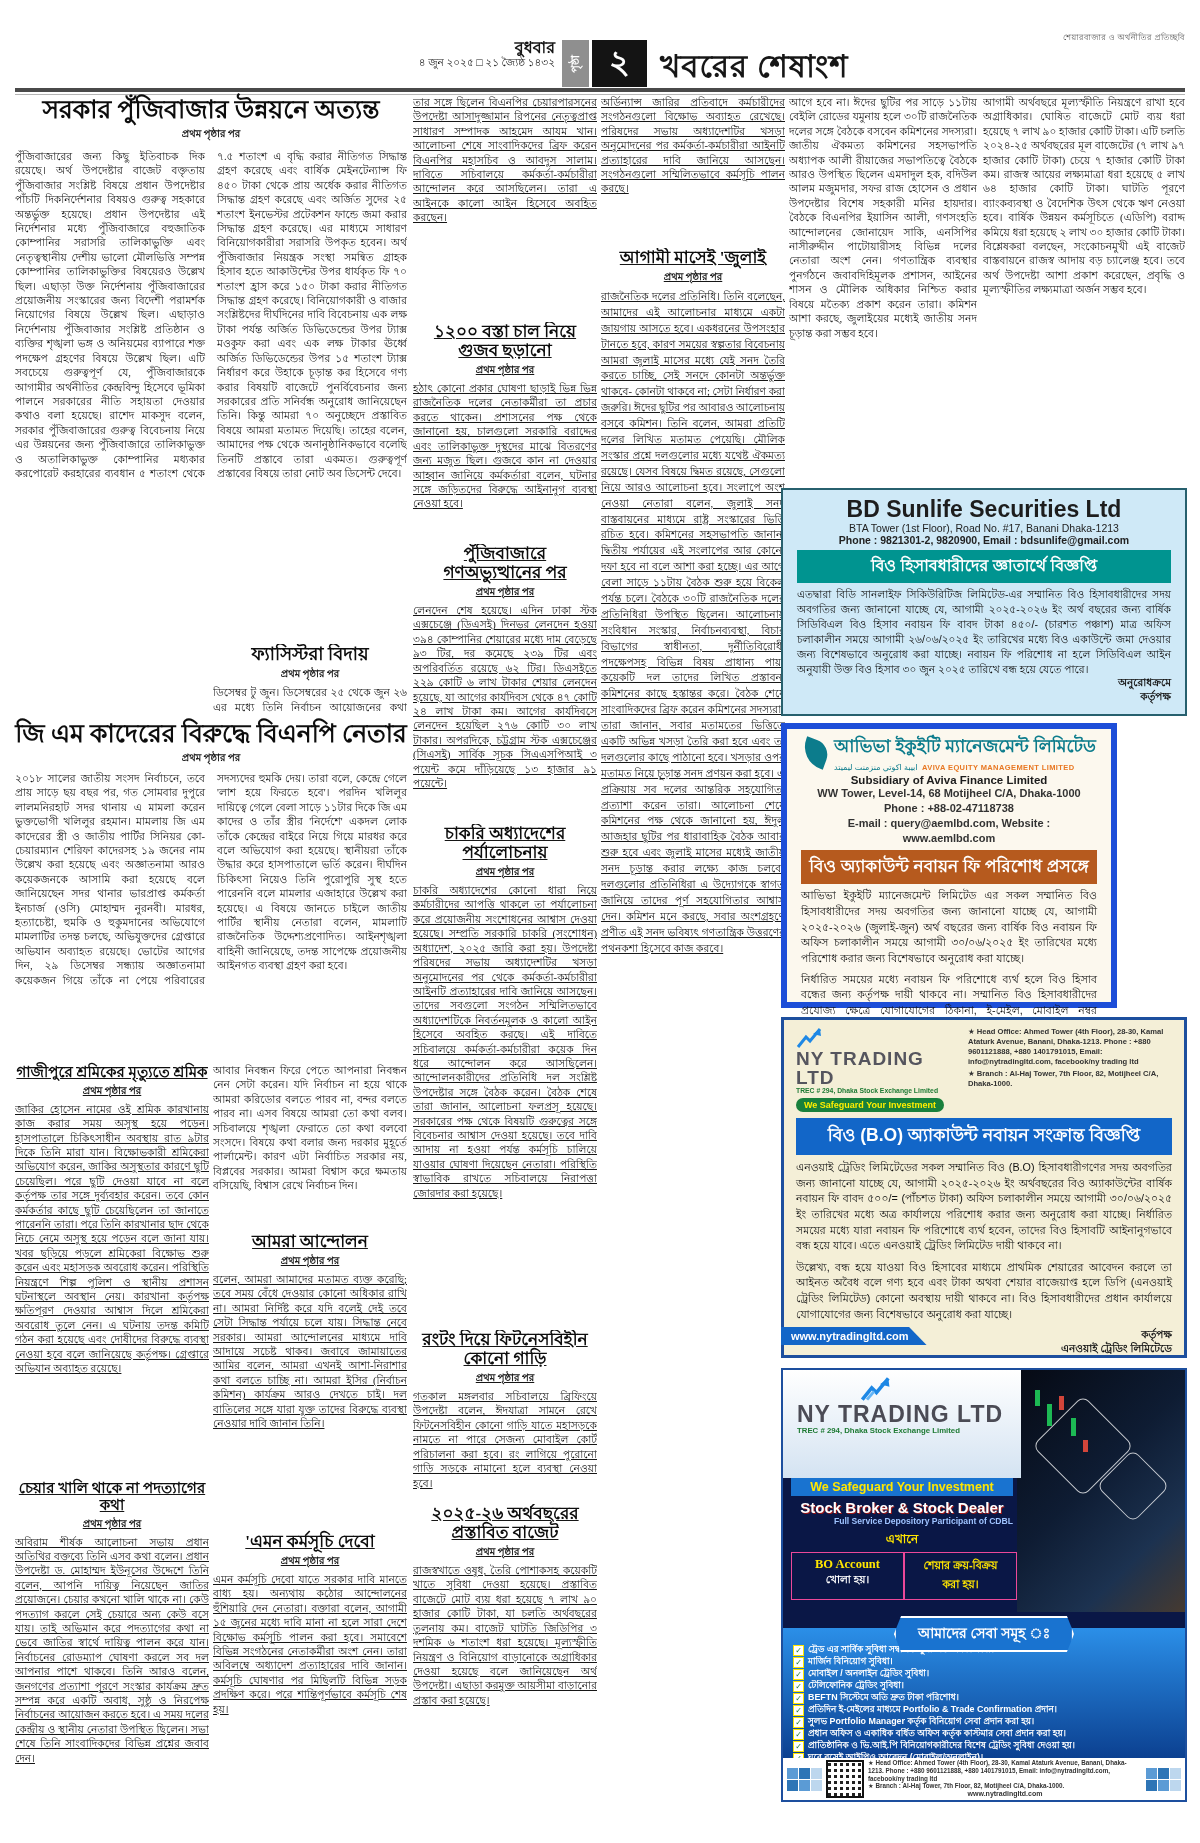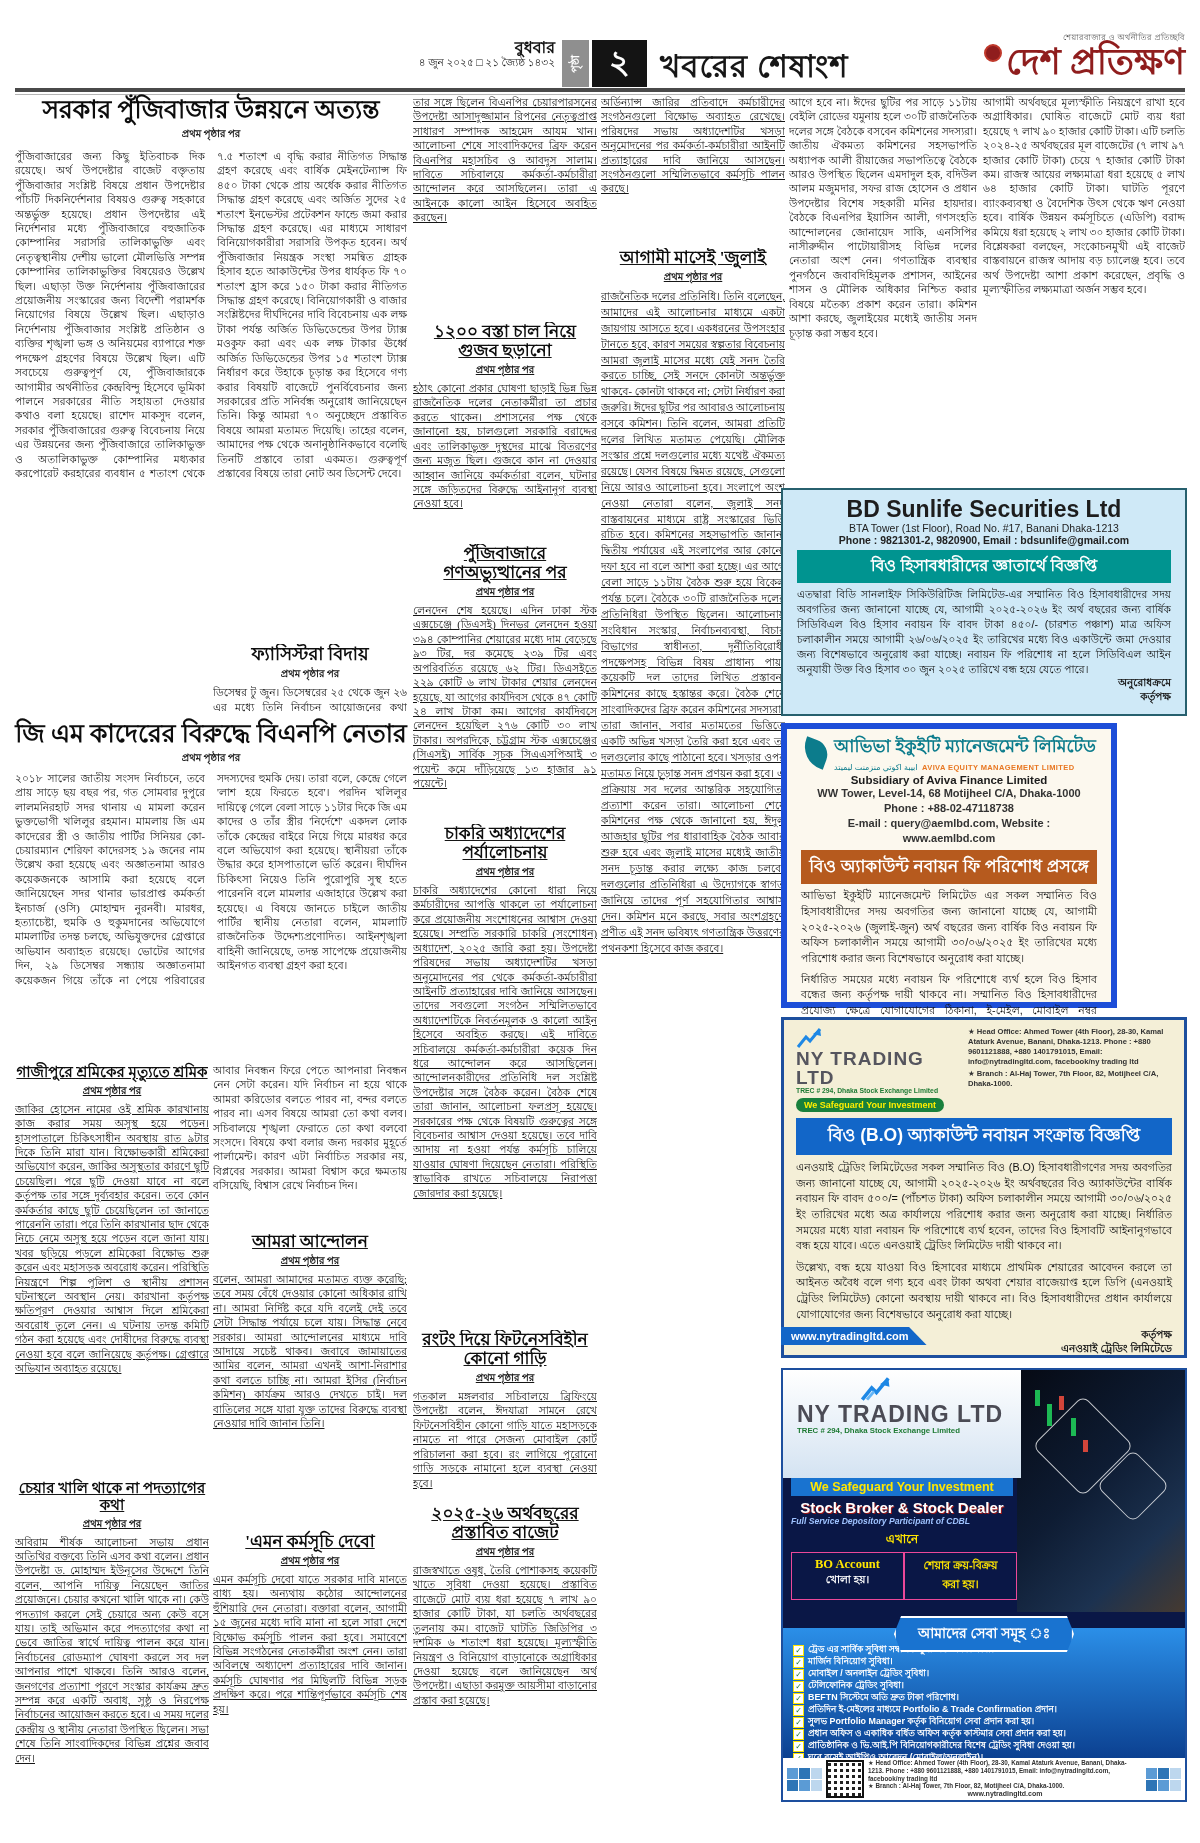--- a/index.html
+++ b/index.html
@@ -85,21 +85,21 @@
   .nym-photo .tick{position:absolute;width:5px;background:#1db954;}
   .nym-photo .tick.r{background:#d2453a;}
   .nym-s1{position:relative;width:238px;height:108px;background:linear-gradient(180deg,#ffffff,#d4e3f2);
           padding:6px 0 0 14px;box-sizing:border-box;}
   .nym-s1 b{display:block;font-size:23px;color:#4b4b55;letter-spacing:1px;line-height:1.05;}
   .nym-trec{font-size:7.8px;color:#1e7a34;font-weight:bold;}
   .nym-s2{position:relative;width:238px;padding:0 0 0 8px;box-sizing:border-box;color:#fff;}
   .nym-slogan{background:#1973d0;color:#ffe600;font-weight:bold;font-size:12.5px;text-align:center;
               padding:2px 4px;width:222px;box-sizing:border-box;}
   .nym-t1{font-size:15px;font-weight:bold;color:#fff;text-shadow:1px 1px 0 #a01818;margin-top:3px;text-align:center;width:222px;}
-  .nym-t2{font-size:8.6px;font-weight:bold;color:#9fc3ff;text-align:left;width:222px;font-style:italic;}
+  .nym-t2{font-size:8.6px;font-weight:bold;color:#9fc3ff;text-align:right;width:222px;}
   .nym-here{color:#ffe600;font-weight:bold;font-size:12px;text-align:center;width:222px;margin-top:4px;}
   .nym-boxes{display:flex;width:226px;margin-top:2px;}
   .nym-box{border:1px solid #ec4899;flex:1;text-align:center;padding:4px 2px;}
   .nym-box .y{color:#ffe600;font-weight:bold;font-size:12.5px;display:block;font-family:"Liberation Serif",serif;}
   .nym-box .w{color:#fff;font-weight:bold;font-size:10.5px;display:block;}
   .nym-badge{position:absolute;left:50%;top:246px;transform:translateX(-50%);background:#1973d0;color:#fff;
      font-weight:bold;font-size:14px;padding:4px 22px;border:2px solid #fff;white-space:nowrap;
      clip-path:polygon(4% 0,96% 0,100% 50%,96% 100%,4% 100%,0 50%);z-index:3;}
   .nym-svc{position:absolute;left:0;top:258px;width:100%;height:132px;box-sizing:border-box;
      background:linear-gradient(180deg,#2b8fe8,#0b3f8f);padding:16px 10px 4px 10px;}
@@ -128,21 +128,20 @@
   </div>
   <div class="abs pgbox">
     <span>পৃষ্ঠা</span>
   </div>
   <div class="abs numbox">
     <span>২</span>
   </div>
   <div class="abs section-title">খবরের শেষাংশ</div>
   <div class="abs masthead">
     <div class="tag">শেয়ারবাজার ও অর্থনীতির প্রতিচ্ছবি</div>
-    <div class="nm"><span class="paper-logo-dot"></span><span>দেশ প্রতিক্ষণ</span></div>
   </div>
   <div class="abs hrule"></div>
   <div class="abs hrule2"></div>
 
   <div class="abs" style="left:15px;top:96px;width:392px;">
     <div class="hl hl-xl">সরকার পুঁজিবাজার উন্নয়নে অত্যন্ত</div>
     <div class="sub">প্রথম পৃষ্ঠার পর</div>
   </div>
   <div class="abs body cols2" style="left:15px;top:150px;width:392px;height:566px;">পুঁজিবাজারের জন্য কিছু ইতিবাচক দিক রয়েছে। অর্থ উপদেষ্টার বাজেট বক্তৃতায় পুঁজিবাজার সংশ্লিষ্ট বিষয়ে প্রধান উপদেষ্টার পাঁচটি দিকনির্দেশনার বিষয়ও গুরুত্ব সহকারে অন্তর্ভুক্ত হয়েছে। প্রধান উপদেষ্টার এই নির্দেশনার মধ্যে পুঁজিবাজারে বহুজাতিক কোম্পানির সরাসরি তালিকাভুক্তি এবং নেতৃত্বস্থানীয় দেশীয় ভালো মৌলভিত্তি সম্পন্ন কোম্পানির তালিকাভুক্তির বিষয়েরও উল্লেখ ছিল। এছাড়া উক্ত নির্দেশনায় পুঁজিবাজারের প্রয়োজনীয় সংস্কারের জন্য বিদেশী পরামর্শক নিয়োগের বিষয়ে উল্লেখ ছিল। এছাড়াও নির্দেশনায় পুঁজিবাজার সংশ্লিষ্ট প্রতিষ্ঠান ও ব্যক্তির শৃঙ্খলা ভঙ্গ ও অনিয়মের ব্যাপারে শক্ত পদক্ষেপ গ্রহণের বিষয়ে উল্লেখ ছিল। এটি সবচেয়ে গুরুত্বপূর্ণ যে, পুঁজিবাজারকে আগামীর অর্থনীতির কেন্দ্রবিন্দু হিসেবে ভূমিকা পালনে সরকারের নীতি সহায়তা দেওয়ার কথাও বলা হয়েছে। রাশেদ মাকসুদ বলেন, সরকার পুঁজিবাজারের গুরুত্ব বিবেচনায় নিয়ে এর উন্নয়নের জন্য পুঁজিবাজারে তালিকাভুক্ত ও অতালিকাভুক্ত কোম্পানির মধ্যকার করপোরেট করহারের ব্যবধান ৫ শতাংশ থেকে ৭.৫ শতাংশ এ বৃদ্ধি করার নীতিগত সিদ্ধান্ত গ্রহণ করেছে এবং বার্ষিক মেইনটেন্যান্স ফি ৪৫০ টাকা থেকে প্রায় অর্ধেক করার নীতিগত সিদ্ধান্ত গ্রহণ করেছে এবং অর্জিত সুদের ২৫ শতাংশ ইনভেস্টর প্রটেকশন ফান্ডে জমা করার সিদ্ধান্ত গ্রহণ করেছে। এর মাধ্যমে সাধারণ বিনিয়োগকারীরা সরাসরি উপকৃত হবেন। অর্থ পুঁজিবাজার নিয়ন্ত্রক সংস্থা সমন্বিত গ্রাহক হিসাব হতে আকাউন্টের উপর ধার্যকৃত ফি ৭০ শতাংশ হ্রাস করে ১৫০ টাকা করার নীতিগত সিদ্ধান্ত গ্রহণ করেছে। বিনিয়োগকারী ও বাজার সংশ্লিষ্টদের দীর্ঘদিনের দাবি বিবেচনায় এক লক্ষ টাকা পর্যন্ত অর্জিত ডিভিডেন্ডের উপর ট্যাক্স মওকুফ করা এবং এক লক্ষ টাকার ঊর্ধ্বে অর্জিত ডিভিডেন্ডের উপর ১৫ শতাংশ ট্যাক্স নির্ধারণ করে উহাকে চূড়ান্ত কর হিসেবে গণ্য করার বিষয়টি বাজেটে পুনর্বিবেচনার জন্য সরকারের প্রতি সনির্বন্ধ অনুরোধ জানিয়েছেন তিনি। কিন্তু আমরা ৭০ অনুচ্ছেদে প্রস্তাবিত বিষয়ে আমরা মতামত দিয়েছি। তাহের বলেন, আমাদের পক্ষ থেকে অনানুষ্ঠানিকভাবে বলেছি তিনটি প্রস্তাবে তারা একমত। গুরুত্বপূর্ণ প্রস্তাবের বিষয়ে তারা নোট অব ডিসেন্ট দেবে।</div>
 

